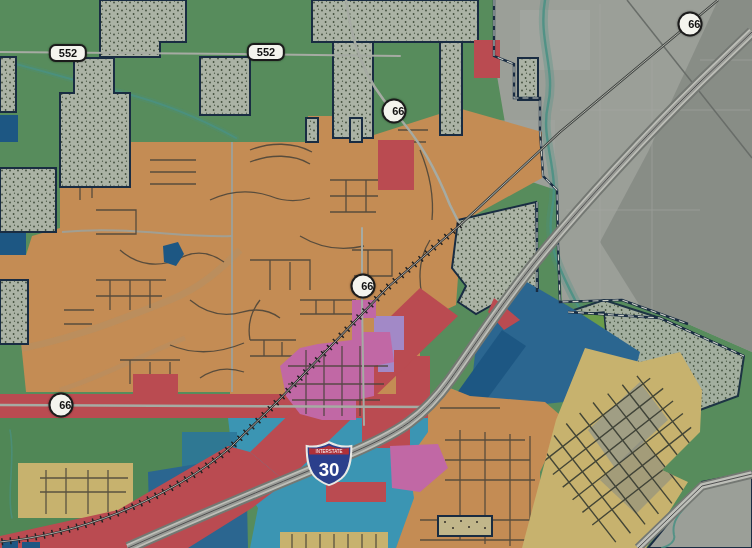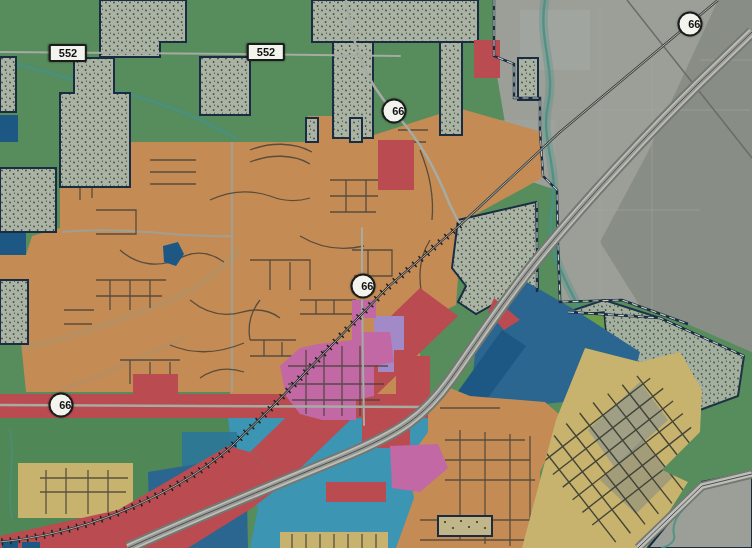--- a/index.html
+++ b/index.html
@@ -22,21 +22,21 @@
   .z-gy{fill:var(--green-bright);}
   .stip{fill:url(#stipple-pat);stroke:var(--boundary);stroke-width:2;}
   .bnd{fill:none;stroke:var(--boundary);stroke-width:2.4;}
   .bnd-dash{fill:none;stroke:#d9ddd3;stroke-width:1.1;stroke-dasharray:6 4;}
   .road{fill:none;stroke:#b2b7ae;stroke-linecap:round;}
   .st{fill:none;stroke:var(--street);stroke-width:1.3;opacity:.85;}
   .stl{fill:none;stroke:#a8ada4;stroke-width:2;opacity:.9;}
   .creek{fill:none;stroke:var(--creek);stroke-linecap:round;}
   
   .shield-rect{position:absolute;transform:translate(-50%,-50%);
-    background:var(--shield-bg);border:2px solid #1b1b1b;border-radius:2px;
+    background:var(--shield-bg);border:2px solid #1b1b1b;border-radius:7px;
     padding:0 8px;font-weight:bold;font-size:11px;line-height:14px;color:#111;
     box-shadow:0 0 2px rgba(0,0,0,.5);z-index:5;}
   .shield-circle{position:absolute;transform:translate(-50%,-50%);
     background:var(--shield-bg);border:2px solid #1b1b1b;border-radius:50%;
     width:21px;height:21px;font-weight:bold;font-size:11px;line-height:21px;
     text-align:right;color:#111;box-shadow:0 0 2px rgba(0,0,0,.5);z-index:5;}
   .interstate{position:absolute;transform:translate(-50%,-50%);width:50px;height:46px;z-index:6;}
 </style>
 </head>
 <body>
@@ -259,13 +259,21 @@
   <rect x="0" y="0" width="752" height="548" fill="#0e1420" opacity="0.07"></rect>
 </svg>
 
 <div class="shield-rect" style="left:68px;top:53px">552</div>
 <div class="shield-rect" style="left:266px;top:52px">552</div>
 <div class="shield-circle" style="left:394px;top:111px">66</div>
 <div class="shield-circle" style="left:690px;top:24px">66</div>
 <div class="shield-circle" style="left:363px;top:286px">66</div>
 <div class="shield-circle" style="left:61px;top:405px">66</div>
 
+<div class="interstate" style="left:329px;top:464px">
+  <svg width="50" height="46" viewBox="0 0 40 37">
+    <path d="M20,1 C14,4 7,5 2,4 C2,14 3,24 10,30 C14,33 18,35 20,35.5 C22,35 26,33 30,30 C37,24 38,14 38,4 C33,5 26,4 20,1 Z" fill="var(--interstate-blue)" stroke="#e8e8e4" stroke-width="1.6"></path>
+    <path d="M4,5.6 C10,6.6 15.5,5.9 20,3.6 C24.5,5.9 30,6.6 36,5.6 L36,10.8 L4,10.8 Z" fill="var(--interstate-red)"></path>
+    <text x="20" y="9.6" text-anchor="middle" font-size="3.6" fill="#fff" font-family="Liberation Sans, sans-serif">INTERSTATE</text>
+    <text x="20" y="28" text-anchor="middle" font-size="15" font-weight="bold" fill="#fff" font-family="Liberation Sans, sans-serif">30</text>
+  </svg>
 </div>
+</div>
 
 </body></html>

